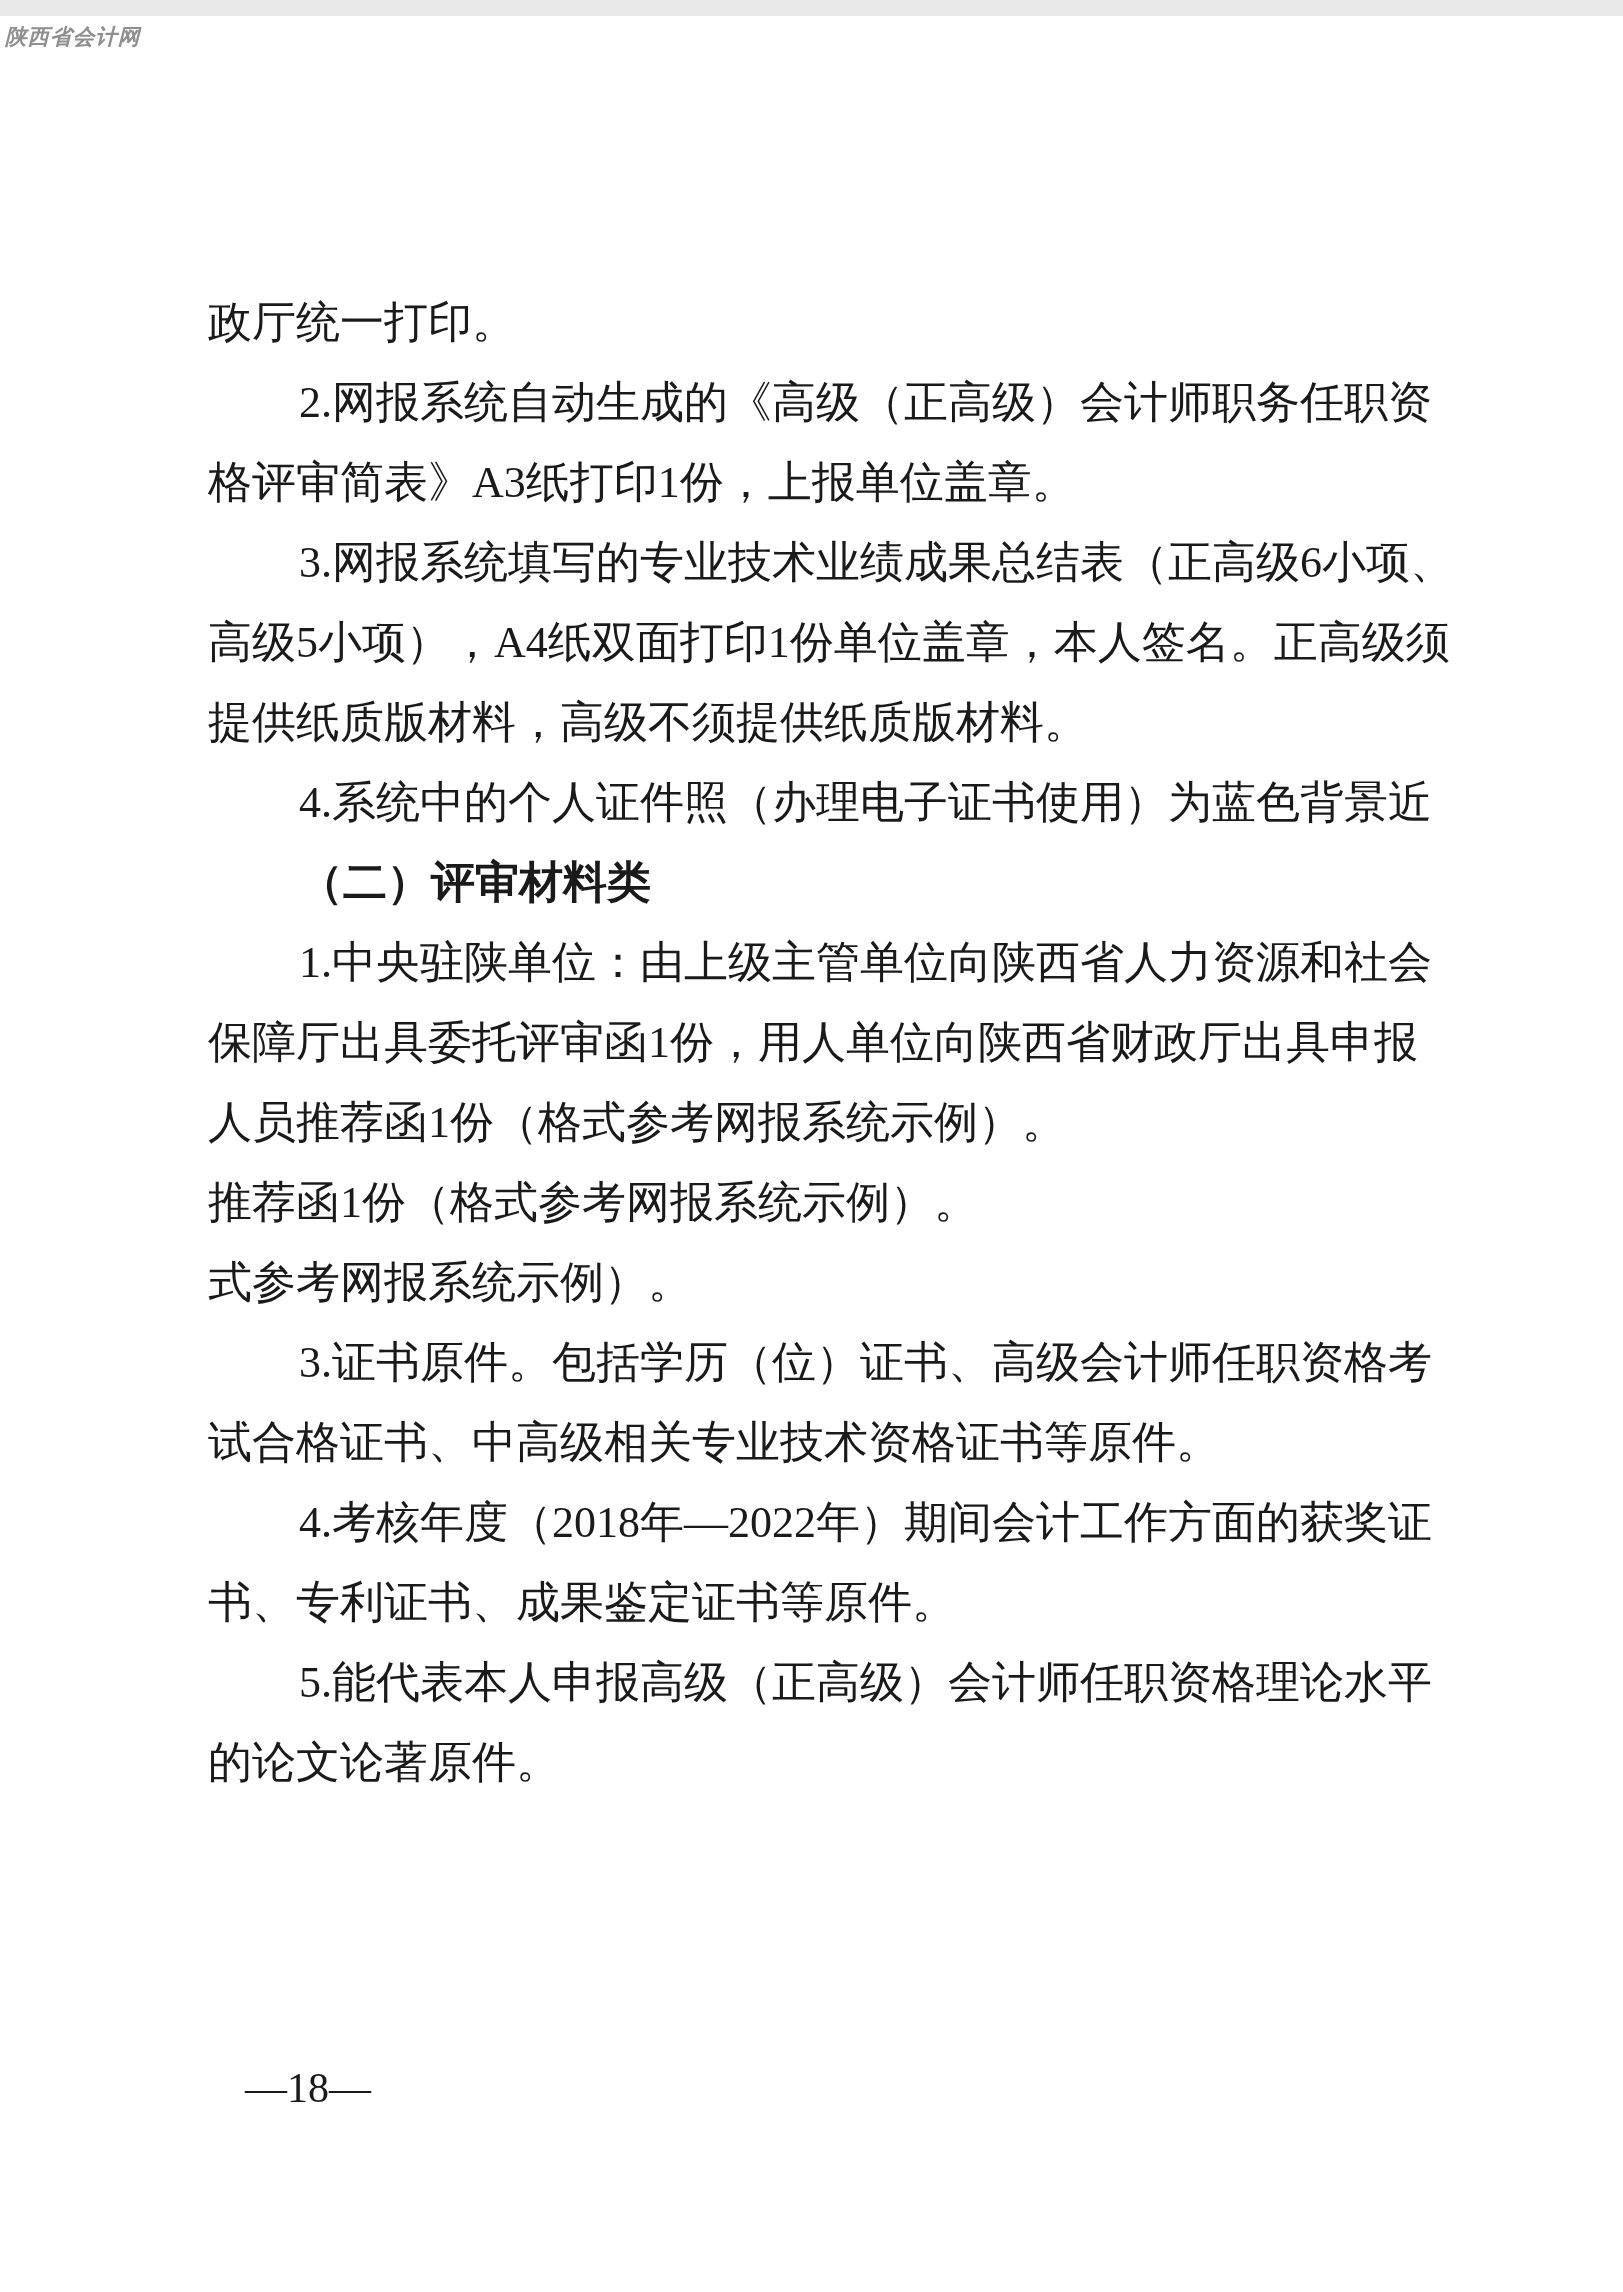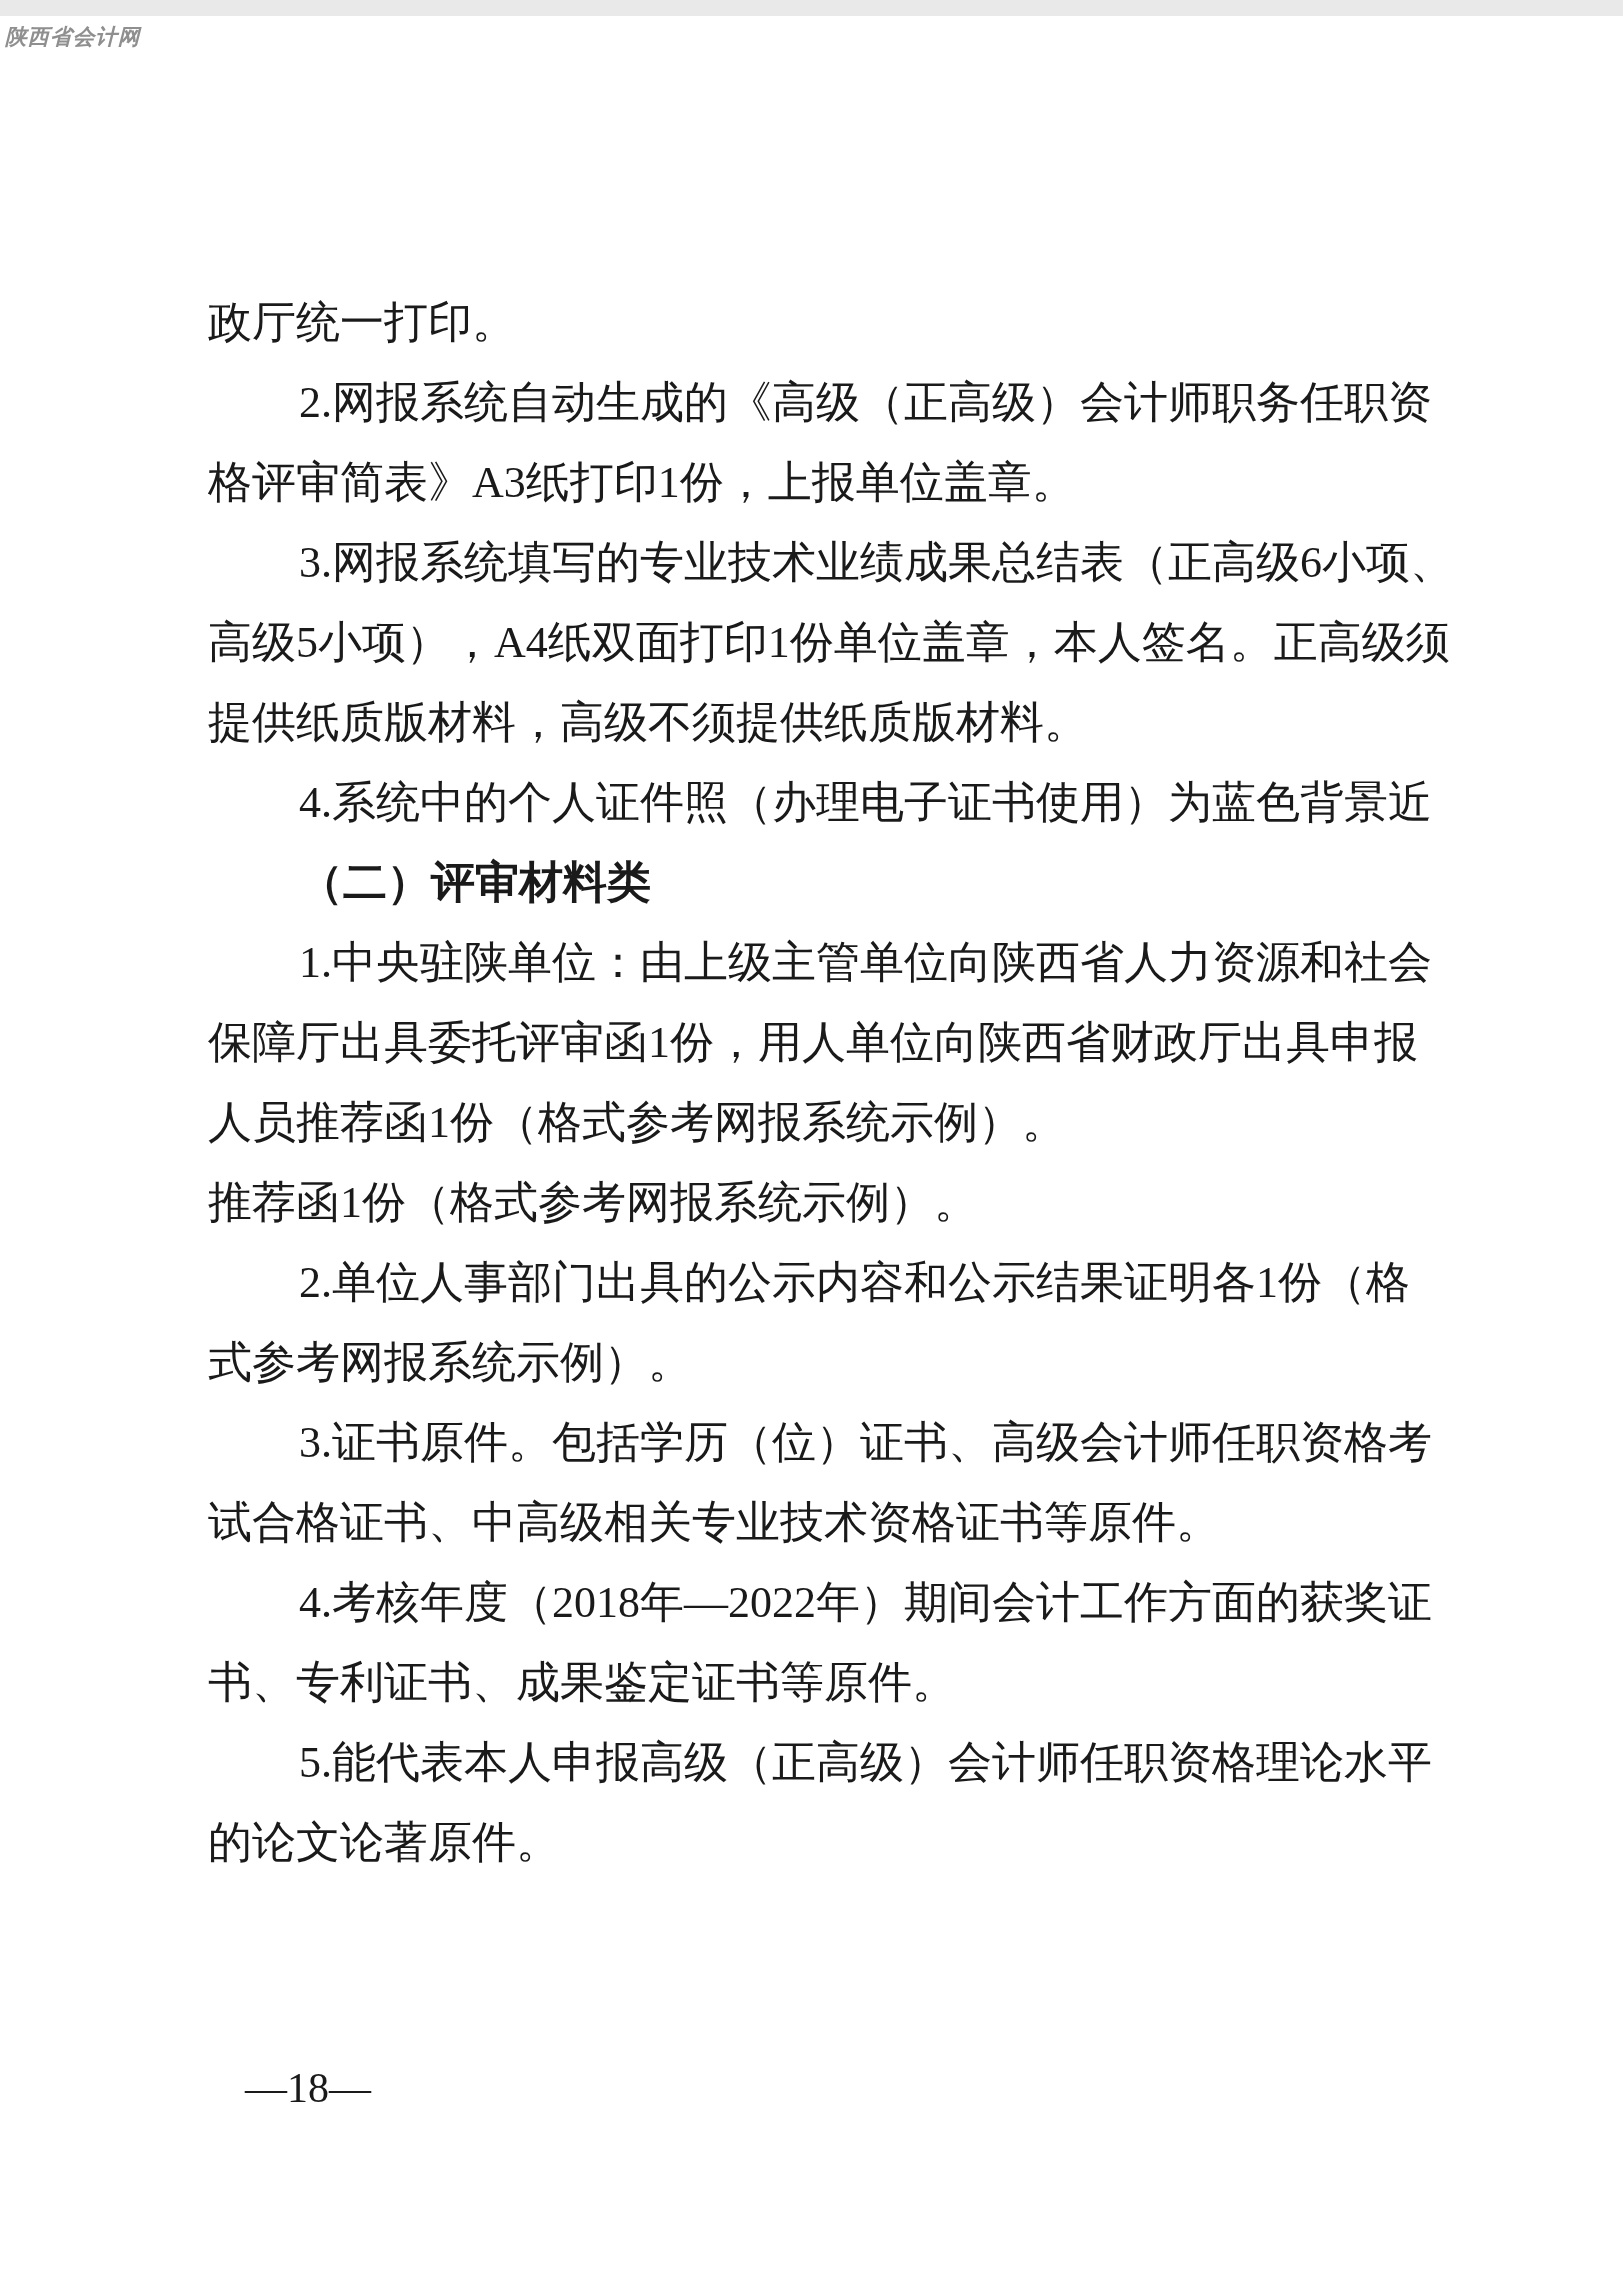--- a/index.html
+++ b/index.html
@@ -63,21 +63,20 @@
       <div class="line">格评审简表》A3纸打印1份，上报单位盖章。</div>
       <div class="line indent">3.网报系统填写的专业技术业绩成果总结表（正高级6小项、</div>
       <div class="line">高级5小项），A4纸双面打印1份单位盖章，本人签名。正高级须</div>
       <div class="line">提供纸质版材料，高级不须提供纸质版材料。</div>
       <div class="line indent">4.系统中的个人证件照（办理电子证书使用）为蓝色背景近</div>
       <div class="line indent bold">（二）评审材料类</div>
       <div class="line indent">1.中央驻陕单位：由上级主管单位向陕西省人力资源和社会</div>
       <div class="line">保障厅出具委托评审函1份，用人单位向陕西省财政厅出具申报</div>
       <div class="line">人员推荐函1份（格式参考网报系统示例）。</div>
       <div class="line">推荐函1份（格式参考网报系统示例）。</div>
-      <div class="line indent">2.单位人事部门出具的公示内容和公示结果证明各1份（格</div>
       <div class="line">式参考网报系统示例）。</div>
       <div class="line indent">3.证书原件。包括学历（位）证书、高级会计师任职资格考</div>
       <div class="line">试合格证书、中高级相关专业技术资格证书等原件。</div>
       <div class="line indent">4.考核年度（2018年—2022年）期间会计工作方面的获奖证</div>
       <div class="line">书、专利证书、成果鉴定证书等原件。</div>
       <div class="line indent">5.能代表本人申报高级（正高级）会计师任职资格理论水平</div>
       <div class="line">的论文论著原件。</div>
     </div>
 
   <div class="page-num">—18—</div>

